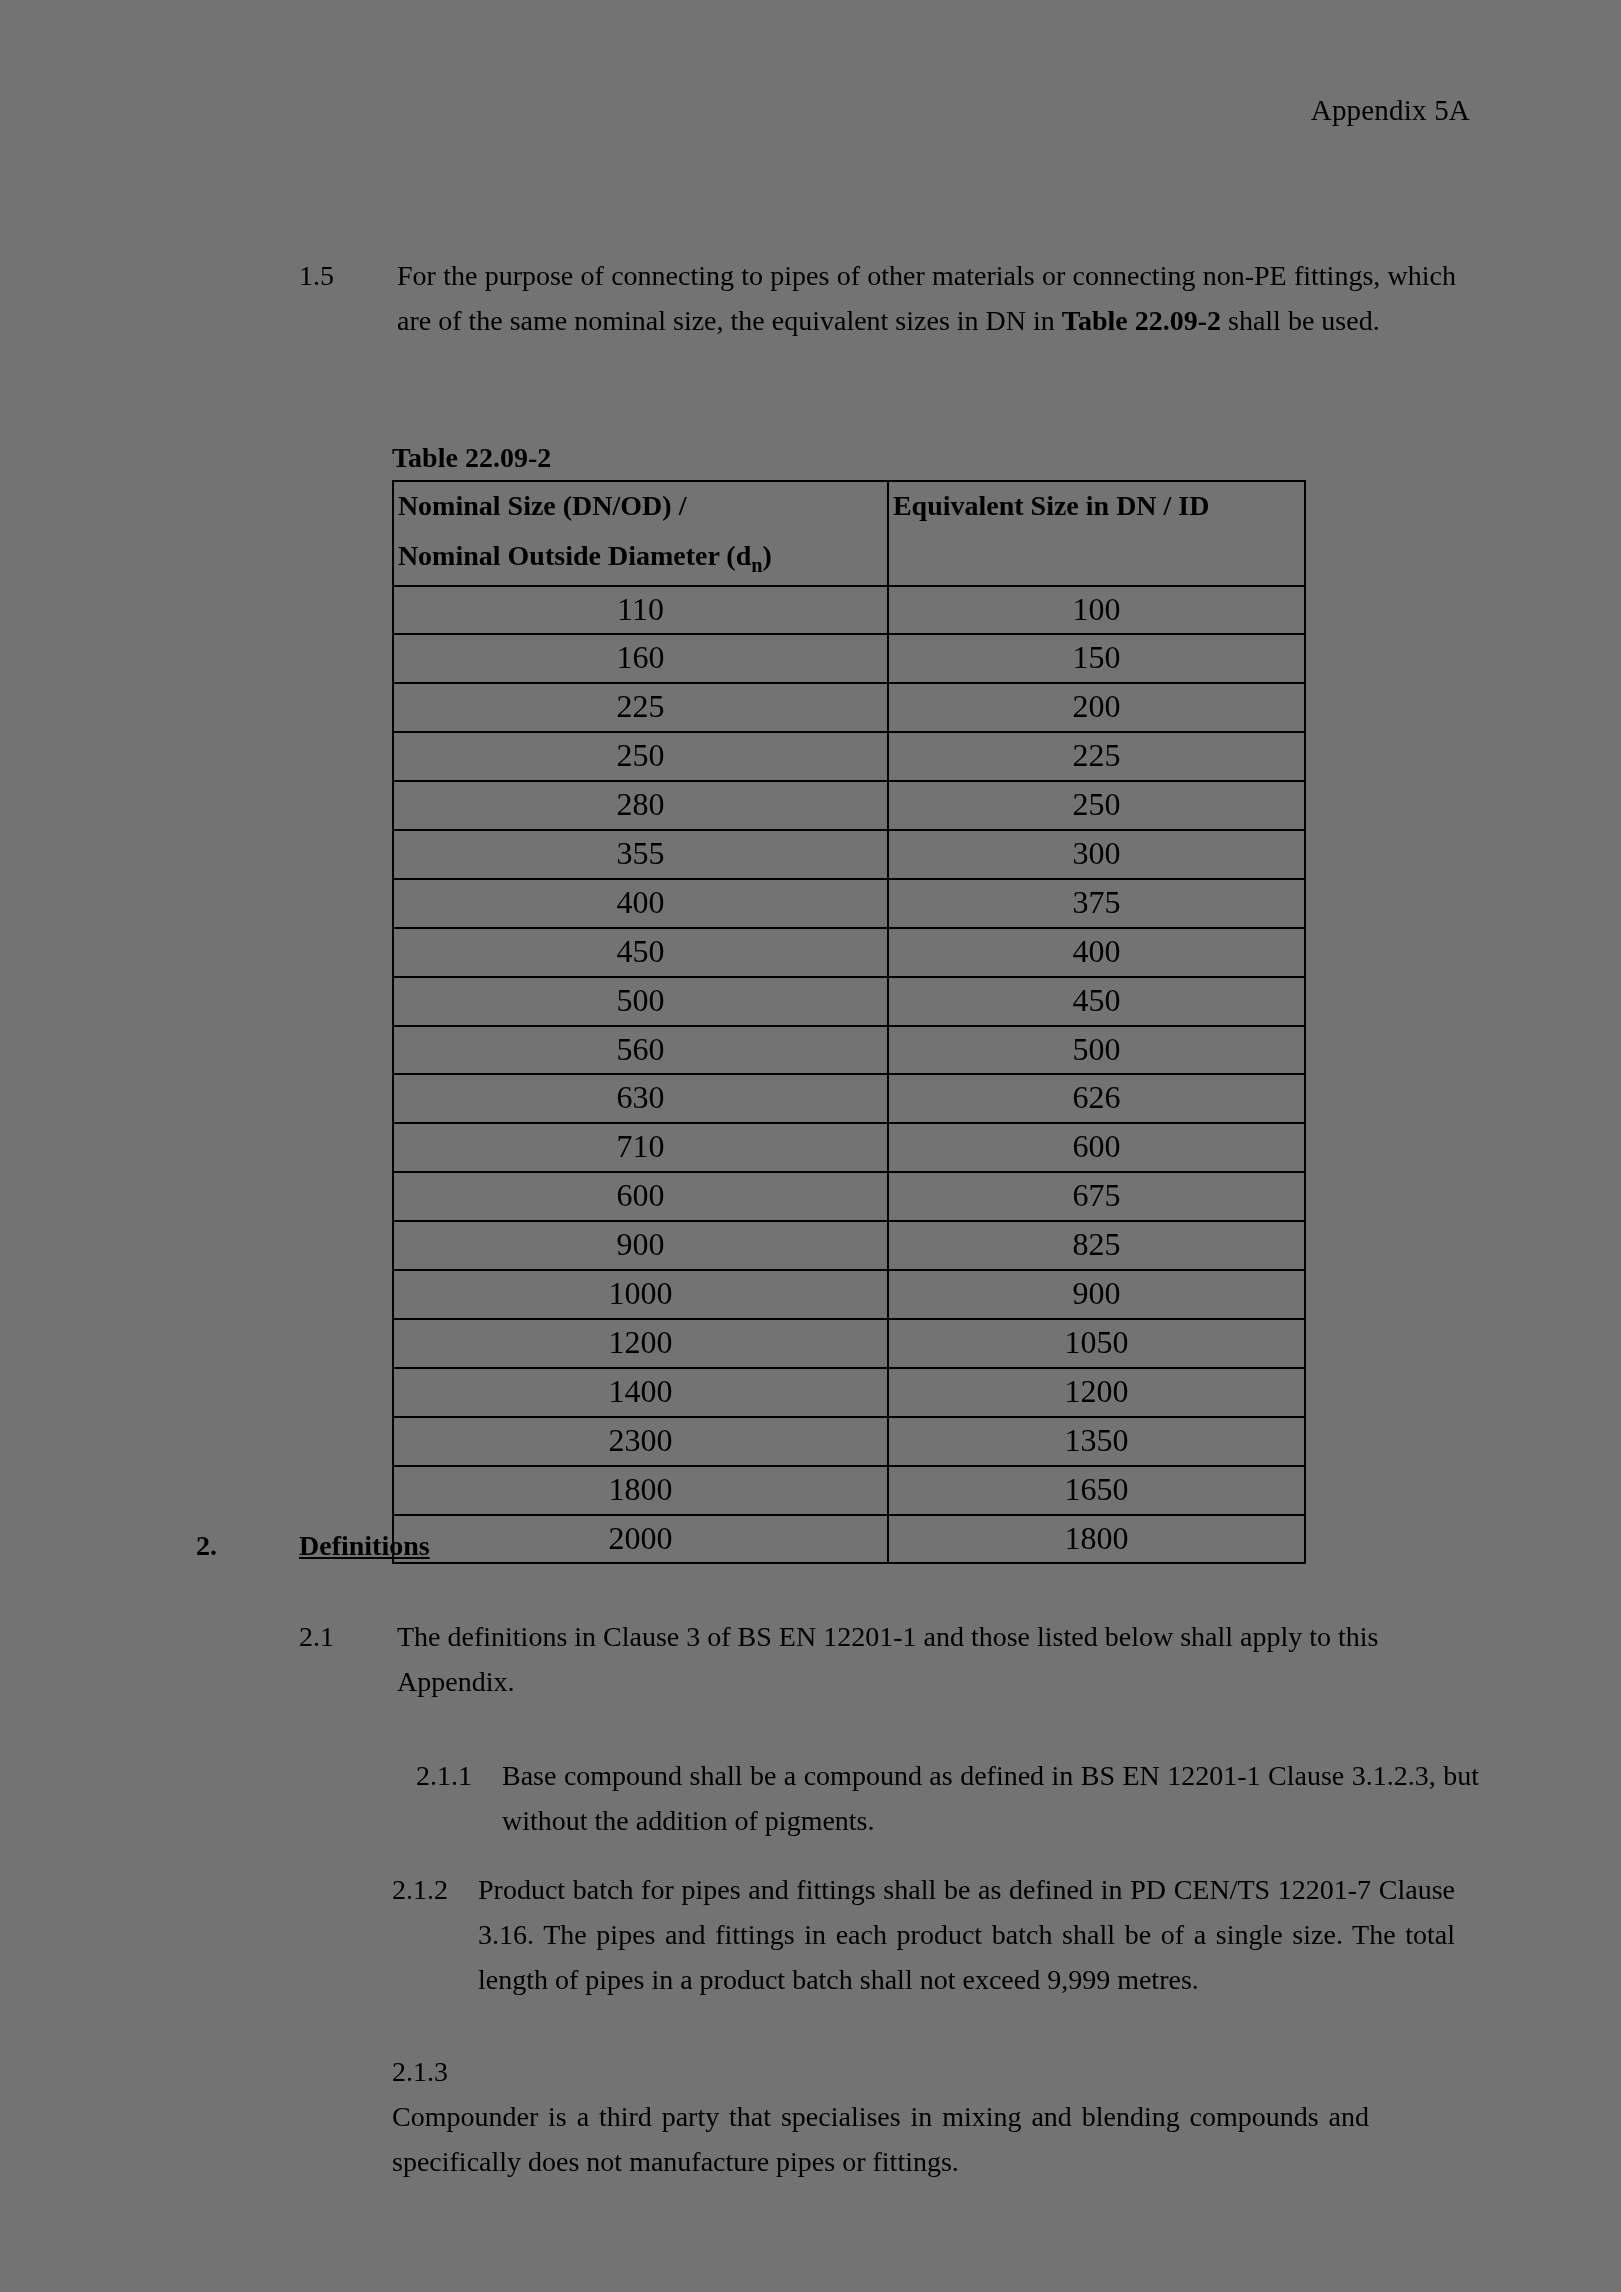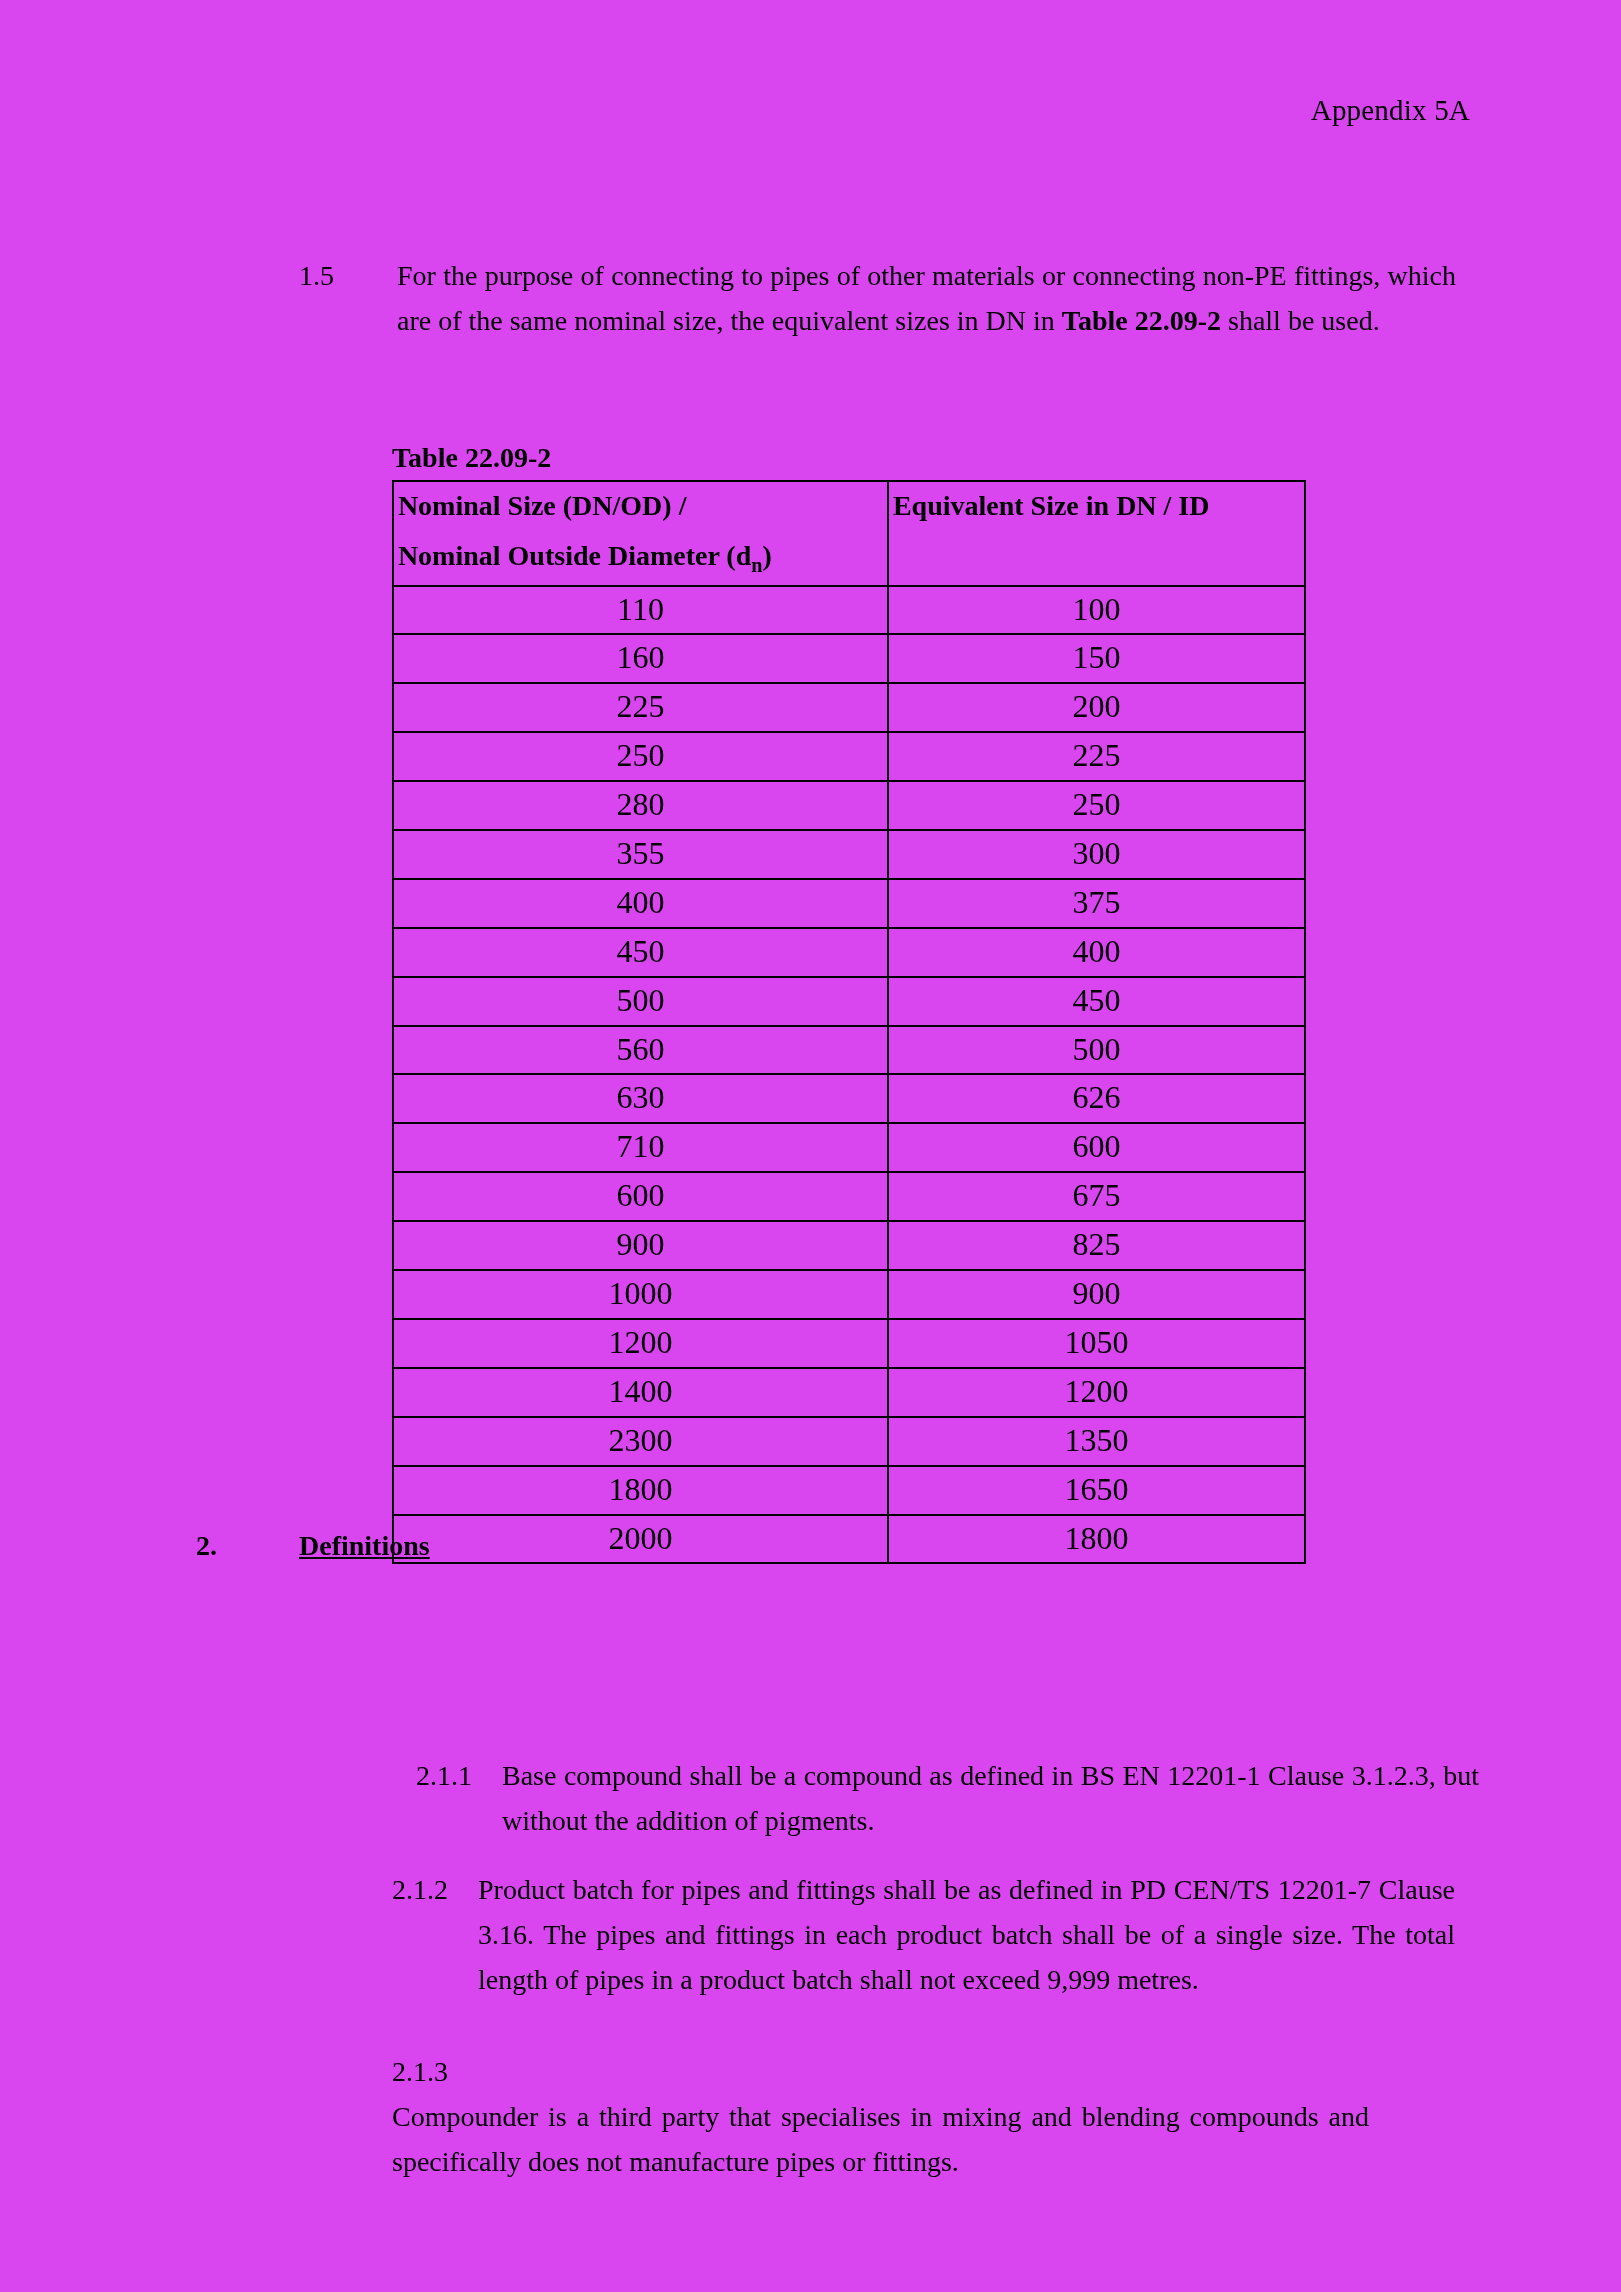--- a/index.html
+++ b/index.html
@@ -8,21 +8,21 @@
     background: #ffffff;
   }
   body {
     font-family: "Liberation Serif", "DejaVu Serif", serif;
     color: #000000;
   }
   .page {
     position: relative;
     width: 1621px;
     height: 2293px;
-    background: #d946ef;
+    background: #737373;
     overflow: hidden;
     box-sizing: border-box;
   }
 
   
   .running-header {
     position: absolute;
     top: 93px;
     left: 0;
     width: 1470px;
@@ -276,20 +276,24 @@
           </tr>
         </tbody>
     </table>
   </div>
 
   <div class="section-heading">
     <span class="sec-num">2.</span>
     <span class="sec-title">Definitions</span>
   </div>
 
+  <div class="clause" id="clause-2-1">
+    <div class="clause-num">2.1</div>
+    <div class="clause-body nojust">The definitions in Clause 3 of BS EN 12201-1 and those listed below shall apply to this Appendix.</div>
+  </div>
 
   <div class="subclause" id="clause-2-1-1">
     <div class="clause-num">2.1.1</div>
     <div class="clause-body">Base compound shall be a compound as defined in BS EN 12201-1 Clause 3.1.2.3, but without the addition of pigments.</div>
   </div>
 
   <div class="subclause" id="clause-2-1-2">
     <div class="clause-num">2.1.2</div>
     <div class="clause-body">Product batch for pipes and fittings shall be as defined in PD CEN/TS 12201-7 Clause 3.16.  The pipes and fittings in each product batch shall be of a single size.  The total length of pipes in a product batch shall not exceed 9,999 metres.</div>
   </div>

